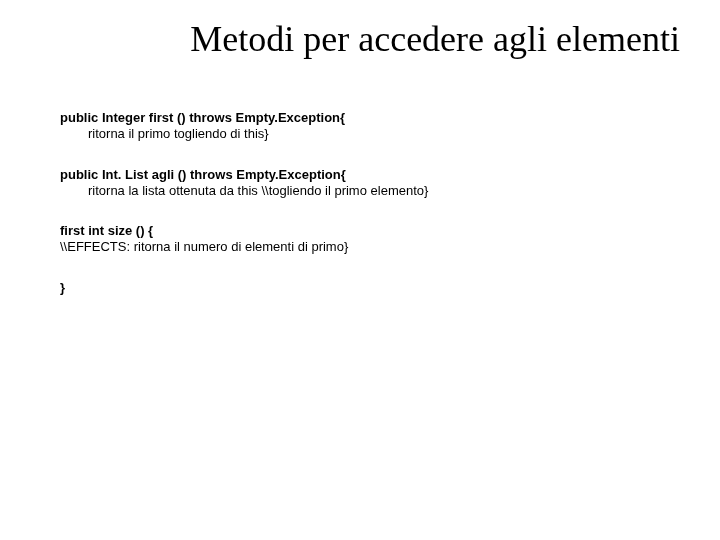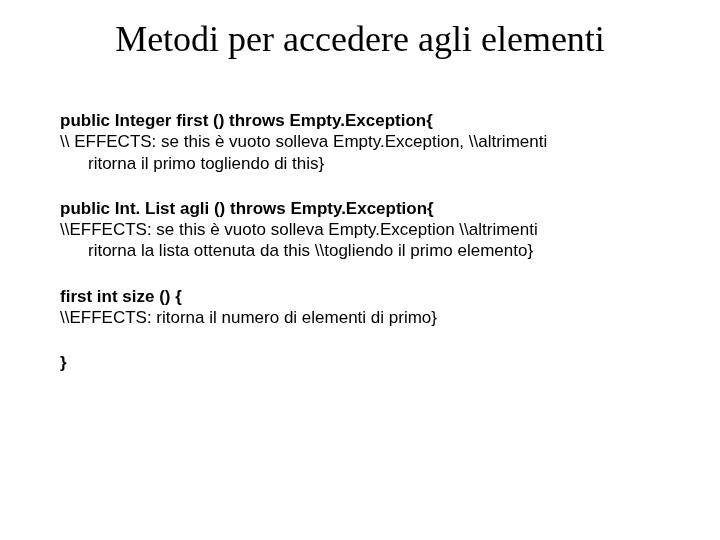--- a/index.html
+++ b/index.html
@@ -14,28 +14,28 @@
   .slide {
     width: 720px;
     height: 540px;
     position: relative;
     box-sizing: border-box;
   }
   .title {
     font-family: "Times New Roman", Times, serif;
     font-size: 36px;
     font-weight: 400;
-    text-align: center;
+    text-align: right;
     padding-top: 18px;
     padding-left: 40px;
     padding-right: 40px;
   }
   .body {
     padding: 50px 60px 0 60px;
-    font-size: 17px;
+    font-size: 13px;
     line-height: 1.25;
   }
   .block {
     margin-bottom: 24px;
   }
   .bold {
     font-weight: 700;
   }
   .indent {
     padding-left: 28px;
@@ -45,27 +45,25 @@
 </head>
 <body>
 
 <div class="slide">
   <div class="title">Metodi per accedere agli elementi</div>
 
   <div class="body">
 
     <div class="block">
       <div class="bold">public  Integer first () throws Empty.Exception{</div>
-      <div> \\ EFFECTS: se this è vuoto solleva Empty.Exception, \\altrimenti</div>
       <span class="indent">ritorna il primo togliendo di this}</span>
     </div>
 
     <div class="block">
       <div class="bold">public  Int. List agli () throws Empty.Exception{</div>
-      <div> \\EFFECTS: se this è vuoto solleva Empty.Exception \\altrimenti</div>
       <span class="indent">ritorna la lista ottenuta da this \\togliendo il primo elemento}</span>
     </div>
 
     <div class="block">
       <div class="bold">first  int size () {</div>
       <div>  \\EFFECTS: ritorna il numero di elementi di primo}</div>
     </div>
 
     <div class="block bold">}</div>
 

